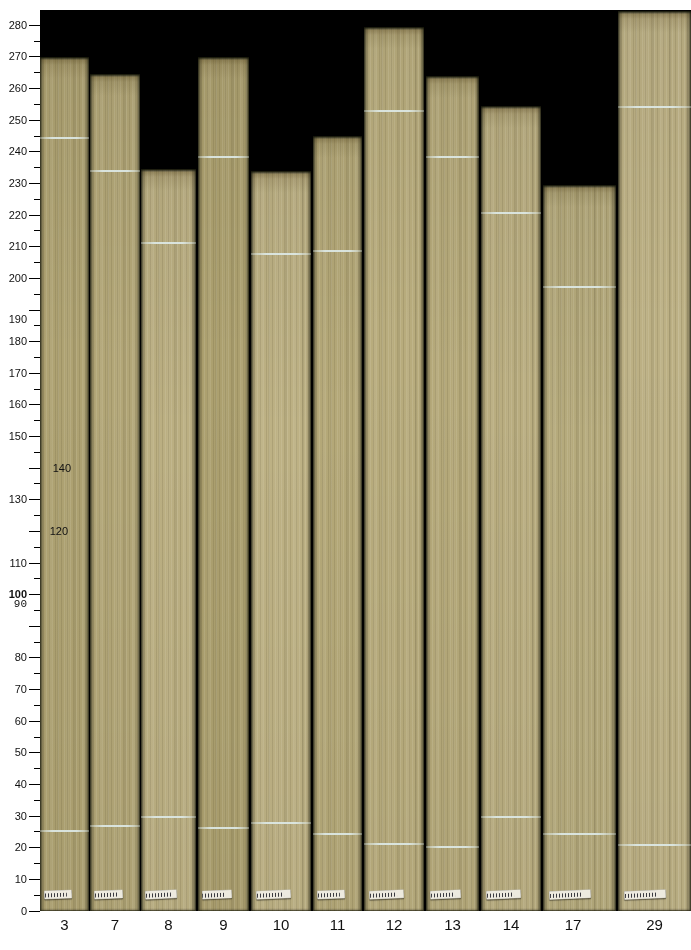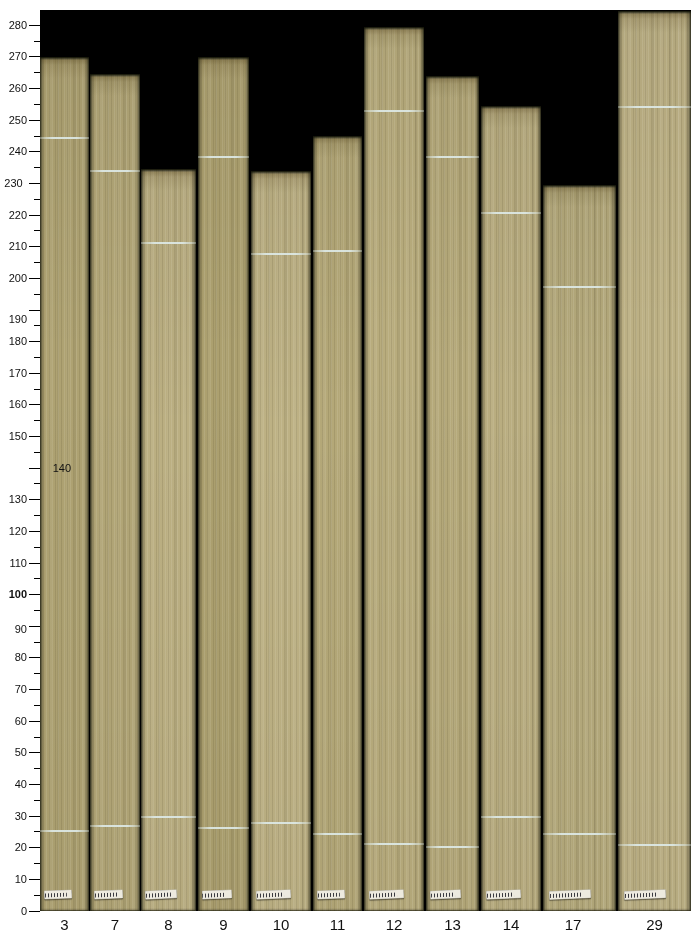--- a/index.html
+++ b/index.html
@@ -129,30 +129,30 @@
     <div class="tick-major" style="top: 720.72px;"></div>
     <div class="ylabel" style="top: 714.72px;">60</div>
     <div class="tick-minor" style="top: 704.905px;"></div>
     <div class="tick-major" style="top: 689.09px;"></div>
     <div class="ylabel" style="top: 683.09px;">70</div>
     <div class="tick-minor" style="top: 673.275px;"></div>
     <div class="tick-major" style="top: 657.46px;"></div>
     <div class="ylabel" style="top: 651.46px;">80</div>
     <div class="tick-minor" style="top: 641.645px;"></div>
     <div class="tick-major" style="top: 625.83px;"></div>
-    <div class="ylabel" style="top: 623px;">90</div>
+    <div class="ylabel" style="top: 598px; font-family: Liberation Mono, monospace;">90</div>
     <div class="tick-minor" style="top: 610.015px;"></div>
     <div class="tick-major" style="top: 594.2px;"></div>
     <div class="ylabel" style="top: 588.2px; font-weight: bold;">100</div>
     <div class="tick-minor" style="top: 578.385px;"></div>
     <div class="tick-major" style="top: 562.57px;"></div>
     <div class="ylabel" style="top: 556.57px;">110</div>
     <div class="tick-minor" style="top: 546.755px;"></div>
     <div class="tick-major" style="top: 530.94px;"></div>
-    <div class="ylabel" style="top: 524.94px;">120</div>
+    <div class="ylabel" style="top: 524.94px; padding-left: 41px;">120</div>
     <div class="tick-minor" style="top: 515.125px;"></div>
     <div class="tick-major" style="top: 499.31px;"></div>
     <div class="ylabel" style="top: 493.31px;">130</div>
     <div class="tick-minor" style="top: 483.495px;"></div>
     <div class="tick-major" style="top: 467.68px;"></div>
     <div class="ylabel" style="top: 461.68px; margin-left: 44px;">140</div>
     <div class="tick-minor" style="top: 451.865px;"></div>
     <div class="tick-major" style="top: 436.05px;"></div>
     <div class="ylabel" style="top: 430.05px;">150</div>
     <div class="tick-minor" style="top: 420.235px;"></div>
@@ -171,21 +171,21 @@
     <div class="tick-major" style="top: 277.9px;"></div>
     <div class="ylabel" style="top: 271.9px;">200</div>
     <div class="tick-minor" style="top: 262.085px;"></div>
     <div class="tick-major" style="top: 246.27px;"></div>
     <div class="ylabel" style="top: 240.27px;">210</div>
     <div class="tick-minor" style="top: 230.455px;"></div>
     <div class="tick-major" style="top: 214.64px;"></div>
     <div class="ylabel" style="top: 208.64px;">220</div>
     <div class="tick-minor" style="top: 198.825px;"></div>
     <div class="tick-major" style="top: 183.01px;"></div>
-    <div class="ylabel" style="top: 177.01px; text-align: center;">230</div>
+    <div class="ylabel" style="top: 177.01px;">230</div>
     <div class="tick-minor" style="top: 167.195px;"></div>
     <div class="tick-major" style="top: 151.38px;"></div>
     <div class="ylabel" style="top: 145.38px;">240</div>
     <div class="tick-minor" style="top: 135.565px;"></div>
     <div class="tick-major" style="top: 119.75px;"></div>
     <div class="ylabel" style="top: 113.75px;">250</div>
     <div class="tick-minor" style="top: 103.935px;"></div>
     <div class="tick-major" style="top: 88.12px;"></div>
     <div class="ylabel" style="top: 82.12px;">260</div>
     <div class="tick-minor" style="top: 72.305px;"></div>

